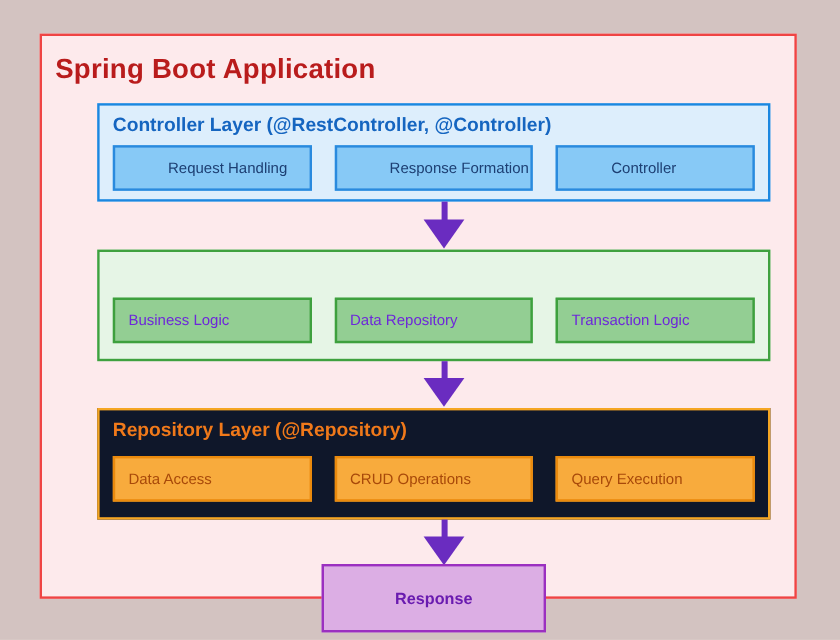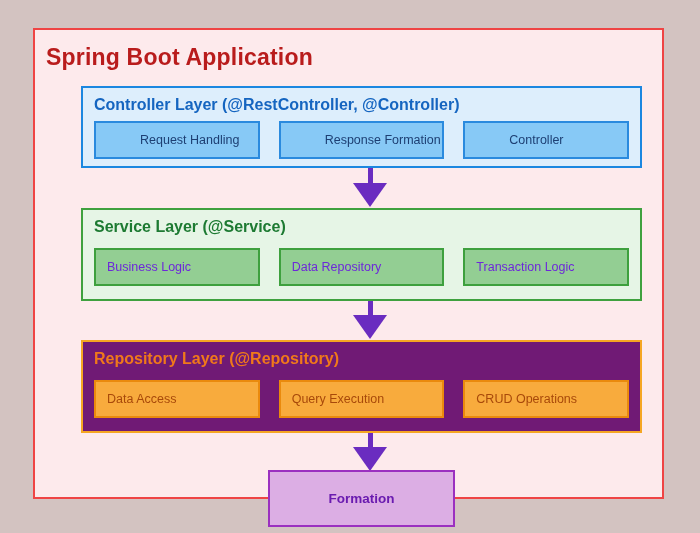--- a/index.html
+++ b/index.html
@@ -103,21 +103,21 @@
     background: #93ce93;
     border-color: #3ea03e;
     color: #6d28d9;
   }
   .layer-service .chips { top: 38px; }
 
   
   .layer-repository {
     top: 340px;
     height: 93px;
-    background: #701a75;
+    background: #0f172a;
     border-color: #f5a623;
     }
   .layer-repository .layer-title { color: #f0791a; }
   .layer-repository .chip {
     background: #f8ab3d;
     border-color: #ea8a0d;
     color: #a8490a;
   }
   .layer-repository .chips { top: 38px; border-radius: 10px; }
 
@@ -183,42 +183,41 @@
       <div class="chip">Controller</div>
     </div>
   </div>
 
   <div class="arrow arrow-1">
     <div class="shaft"></div>
     <div class="head"></div>
   </div>
 
   <div class="layer layer-service">
-    <div class="layer-title">Service Layer (@Service)</div>
     <div class="chips">
       <div class="chip">Business Logic</div>
       <div class="chip">Data Repository</div>
       <div class="chip">Transaction Logic</div>
     </div>
   </div>
 
   <div class="arrow arrow-2">
     <div class="shaft"></div>
     <div class="head"></div>
   </div>
 
   <div class="layer layer-repository">
     <div class="layer-title">Repository Layer (@Repository)</div>
     <div class="chips">
       <div class="chip">Data Access</div>
+      <div class="chip">CRUD Operations</div>
       <div class="chip">Query Execution</div>
-      <div class="chip">CRUD Operations</div>
     </div>
   </div>
 
   <div class="arrow arrow-3">
     <div class="shaft"></div>
     <div class="head"></div>
   </div>
 
-  <div class="database-node">Formation</div>
+  <div class="database-node">Response</div>
 
 </div>
 
 </body></html>

